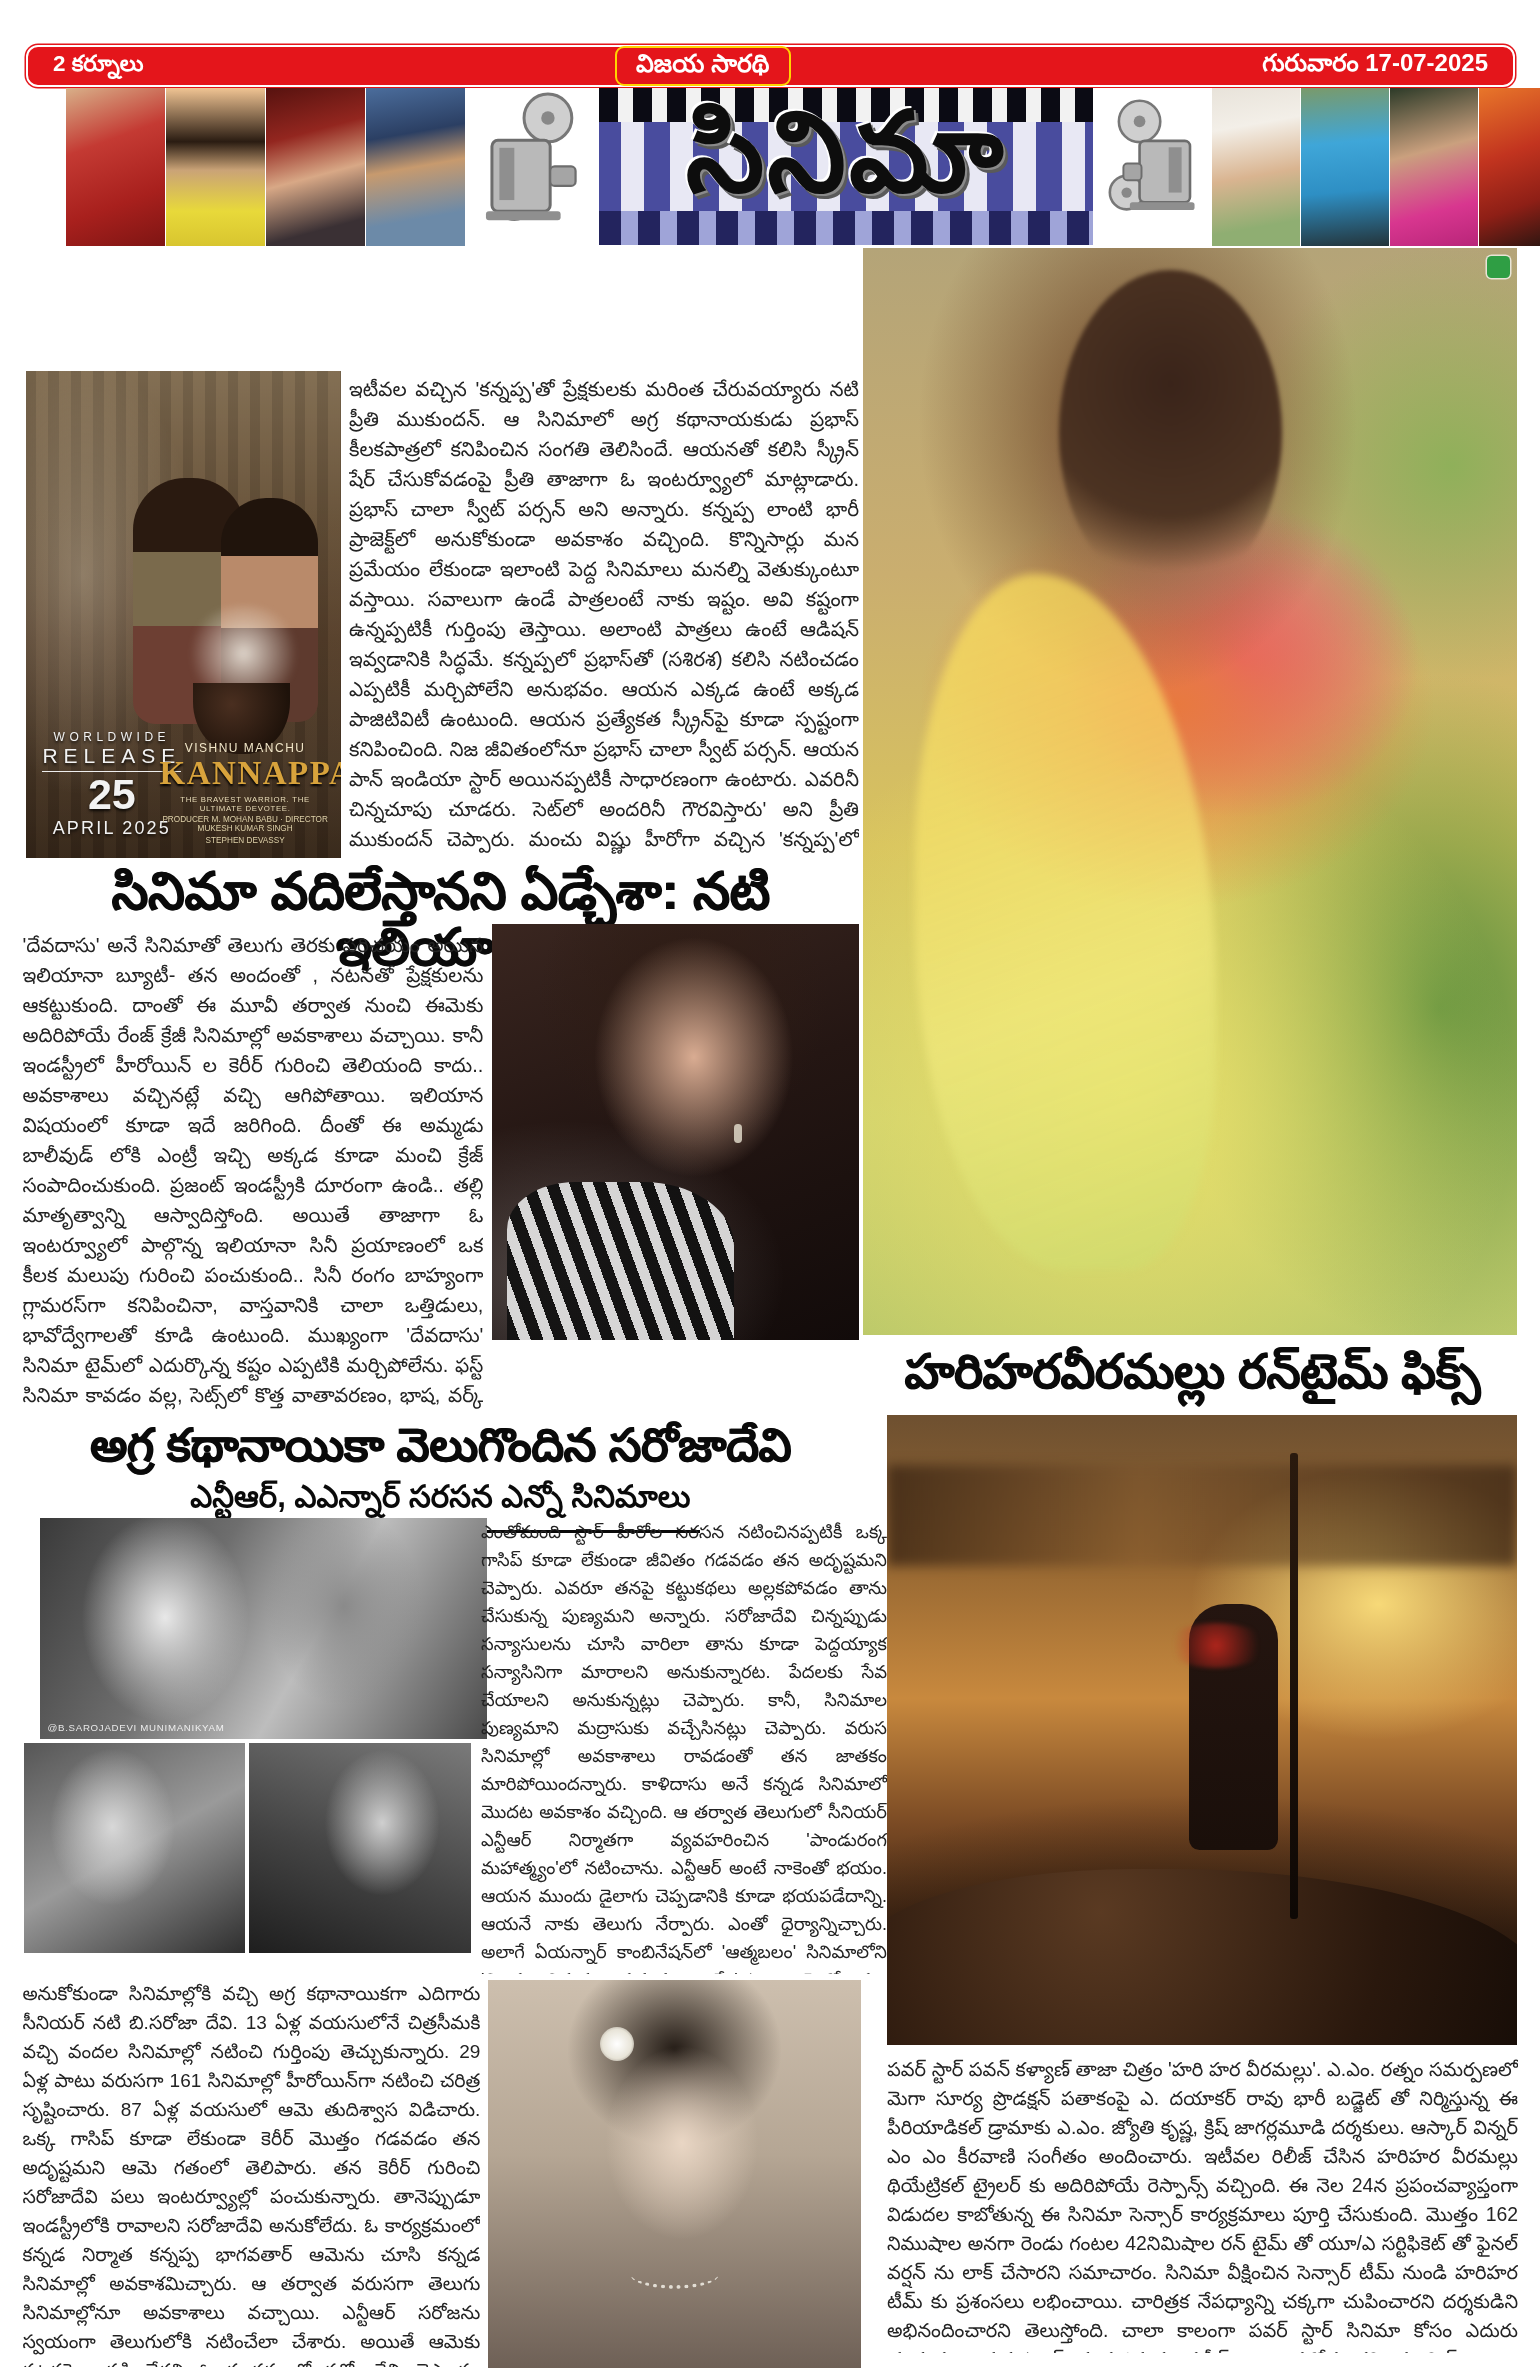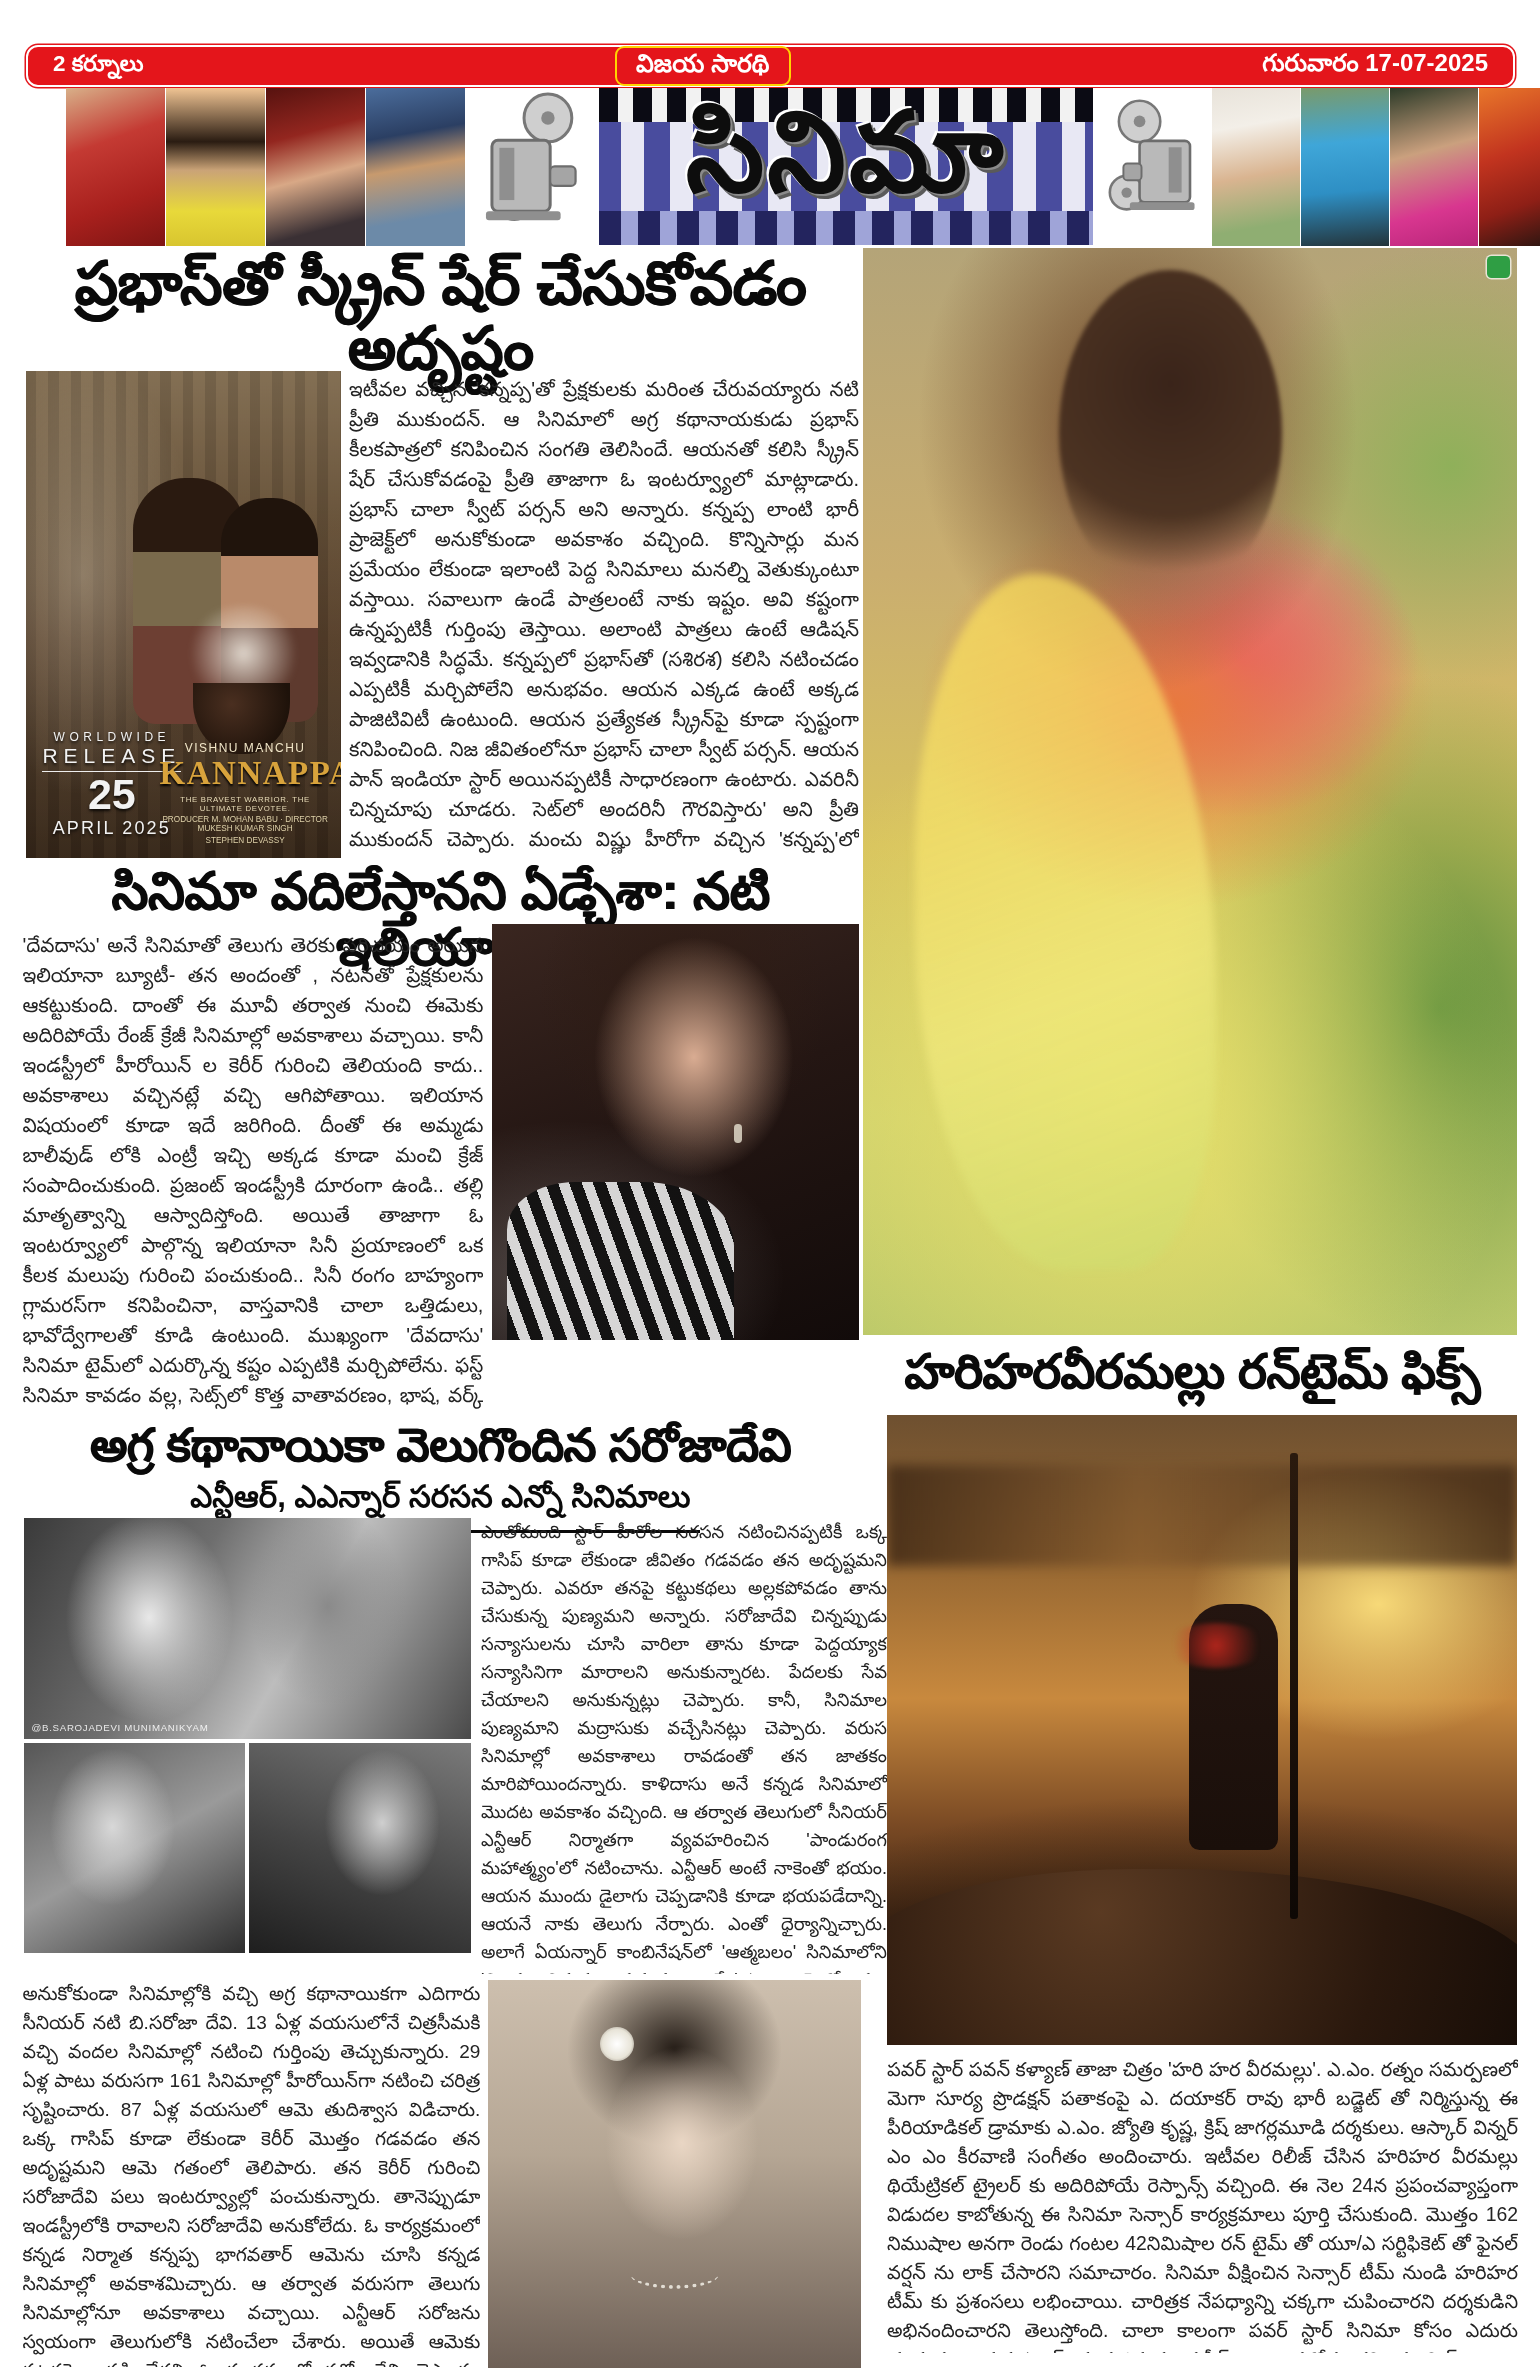--- a/index.html
+++ b/index.html
@@ -133,21 +133,20 @@
         <rect x="30" y="105" width="28" height="26" rx="6" fill="#a5a5a5" stroke="#6d6d6d" stroke-width="3"></rect>
         <rect x="40" y="165" width="100" height="12" rx="4" fill="#8f8f8f"></rect>
       </svg>
     </div>
     <div class="mug" style="width:89px;background:linear-gradient(170deg,#e8e3da 0%,#f3efe8 25%,#d9b490 55%,#8fae72 85%);"></div>
     <div class="mug" style="width:89px;background:linear-gradient(175deg,#7a9a6a 0%,#3fa6d8 35%,#2e8fc4 65%,#24343a 100%);"></div>
     <div class="mug" style="width:89px;background:linear-gradient(165deg,#2c3a28 0%,#caa07e 40%,#d8368f 75%,#b82579 100%);"></div>
     <div class="mug" style="width:88px;background:linear-gradient(160deg,#e8762a 0%,#c2341f 40%,#8e1f16 70%,#1d1410 100%);border-right:none;"></div>
   </div>
 
-  <div class="headline" style="left:22.4px; top:252px; width:836px; font-size:60px;">ప్రభాస్‌తో స్క్రీన్ షేర్ చేసుకోవడం అదృష్టం</div>
 
   <div class="photo poster" style="left:26px; top:371px; width:315px; height:487px;">
     <div class="wall"></div>
     <div class="fig-a"></div>
     <div class="fig-b"></div>
     <div class="steam"></div>
     <div class="pot"></div>
     <div class="release">
       <div class="r1">WORLDWIDE</div>
       <div class="r2">RELEASE</div>
@@ -220,21 +219,21 @@
                 background:radial-gradient(circle, rgba(200,40,30,.85), rgba(200,40,30,0) 75%); filter:blur(2.2px);"></div>
   </div>
 
   <div class="body-col" style="left:887px; top:2055px; width:631px; height:298px; font-size:19.4px; line-height:29px; overflow:hidden;">పవర్ స్టార్ పవన్ కళ్యాణ్ తాజా చిత్రం 'హరి హర వీరమల్లు'. ఎ.ఎం. రత్నం సమర్పణలో మెగా సూర్య ప్రొడక్షన్ పతాకంపై ఎ. దయాకర్ రావు భారీ బడ్జెట్ తో నిర్మిస్తున్న ఈ పీరియాడికల్ డ్రామాకు ఎ.ఎం. జ్యోతి కృష్ణ, క్రిష్ జాగర్లమూడి దర్శకులు. ఆస్కార్ విన్నర్ ఎం ఎం కీరవాణి సంగీతం అందించారు. ఇటీవల రిలీజ్ చేసిన హరిహర వీరమల్లు థియేట్రికల్ ట్రైలర్ కు అదిరిపోయే రెస్పాన్స్ వచ్చింది. ఈ నెల 24న ప్రపంచవ్యాప్తంగా విడుదల కాబోతున్న ఈ సినిమా సెన్సార్ కార్యక్రమాలు పూర్తి చేసుకుంది. మొత్తం 162 నిముషాల అనగా రెండు గంటల 42నిమిషాల రన్ టైమ్ తో యూ/ఎ సర్టిఫికెట్ తో ఫైనల్ వర్షన్ ను లాక్ చేసారని సమాచారం. సినిమా వీక్షించిన సెన్సార్ టీమ్ నుండి హరిహర టీమ్ కు ప్రశంసలు లభించాయి. చారిత్రక నేపధ్యాన్ని చక్కగా చుపించారని దర్శకుడిని అభినందించారని తెలుస్తోంది. చాలా కాలంగా పవర్ స్టార్ సినిమా కోసం ఎదురు చూస్తున్న ఆయన ఫ్యాన్స్ కు హరిహర ఒక ఫీస్ట్ లా ఉండబోతుందని యూనిట్ బలంగా నమ్ముతోంది. నేడు సెన్సార్ టీమ్ అభినందించడంతో వారి నమ్మకం రెట్టింపైంది. ఇదే జోష్ లో హరిహర వీరమల్లు ప్రీ రిలీజ్ ఈవెంట్ కు సన్నాహకాలు చేస్తున్నారు. అందుకోసం వైజాగ్ వేదిక కాబోతుంది. ఈ నెల 20న హరిహర ప్రీ రిలీజ్ వేడుకకు ప్లాన్ చేస్తున్నారు. ఈ వేడుకకు రాజామౌళి ముఖ్య అతిథిగా రానున్నారు.</div>
 
   <div class="headline" style="left:22.4px; top:1421px; width:836px; font-size:46px;">అగ్ర కథానాయికా వెలుగొందిన సరోజాదేవి</div>
   <div class="subhead" style="left:22.4px; top:1479px; width:836px; font-size:31px;">
     <span>ఎన్టీఆర్, ఎఎన్నార్ సరసన ఎన్నో సినిమాలు</span>
   </div>
 
-  <div class="photo" style="left:24px; top:1518px; width:447px; height:221px;
+  <div class="photo" style="left:40px; top:1518px; width:447px; height:221px;
               background:
                 radial-gradient(119px 149px at 28% 45%, #e8e8e8 0%, rgba(232,232,232,0) 70%),
                 radial-gradient(112px 142px at 68% 40%, #8a8a8a 0%, rgba(138,138,138,0) 70%),
                 linear-gradient(120deg,#3a3a3a 0%,#6e6e6e 35%,#bdbdbd 60%,#4a4a4a 100%);">
     <div class="watermark">@B.SAROJADEVI MUNIMANIKYAM</div>
   </div>
   <div class="photo" style="left:24px; top:1743px; width:221px; height:210px;
               background:
                 radial-gradient(89px 112px at 40% 40%, #d8d8d8 0%, rgba(216,216,216,0) 70%),
                 linear-gradient(150deg,#565656 0%,#9a9a9a 50%,#2e2e2e 100%);"></div>

